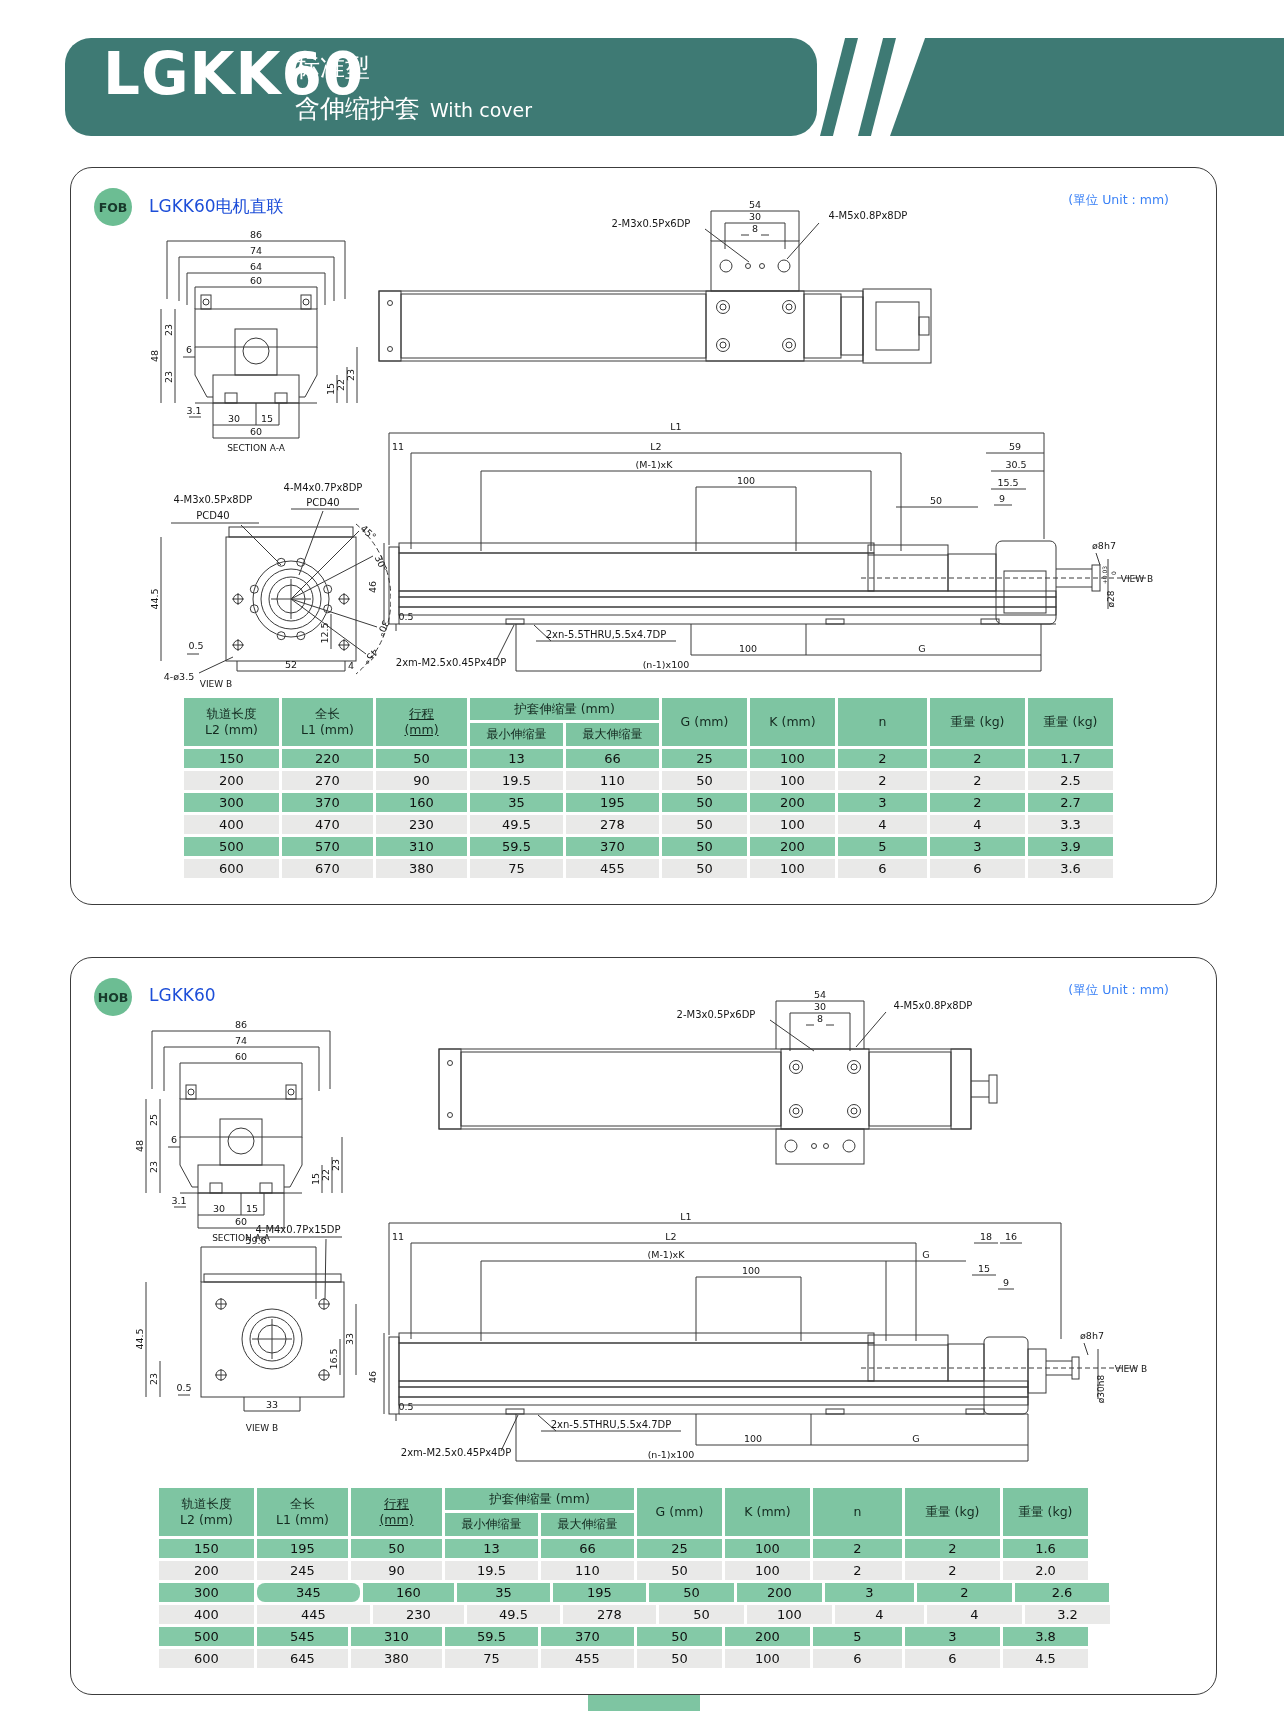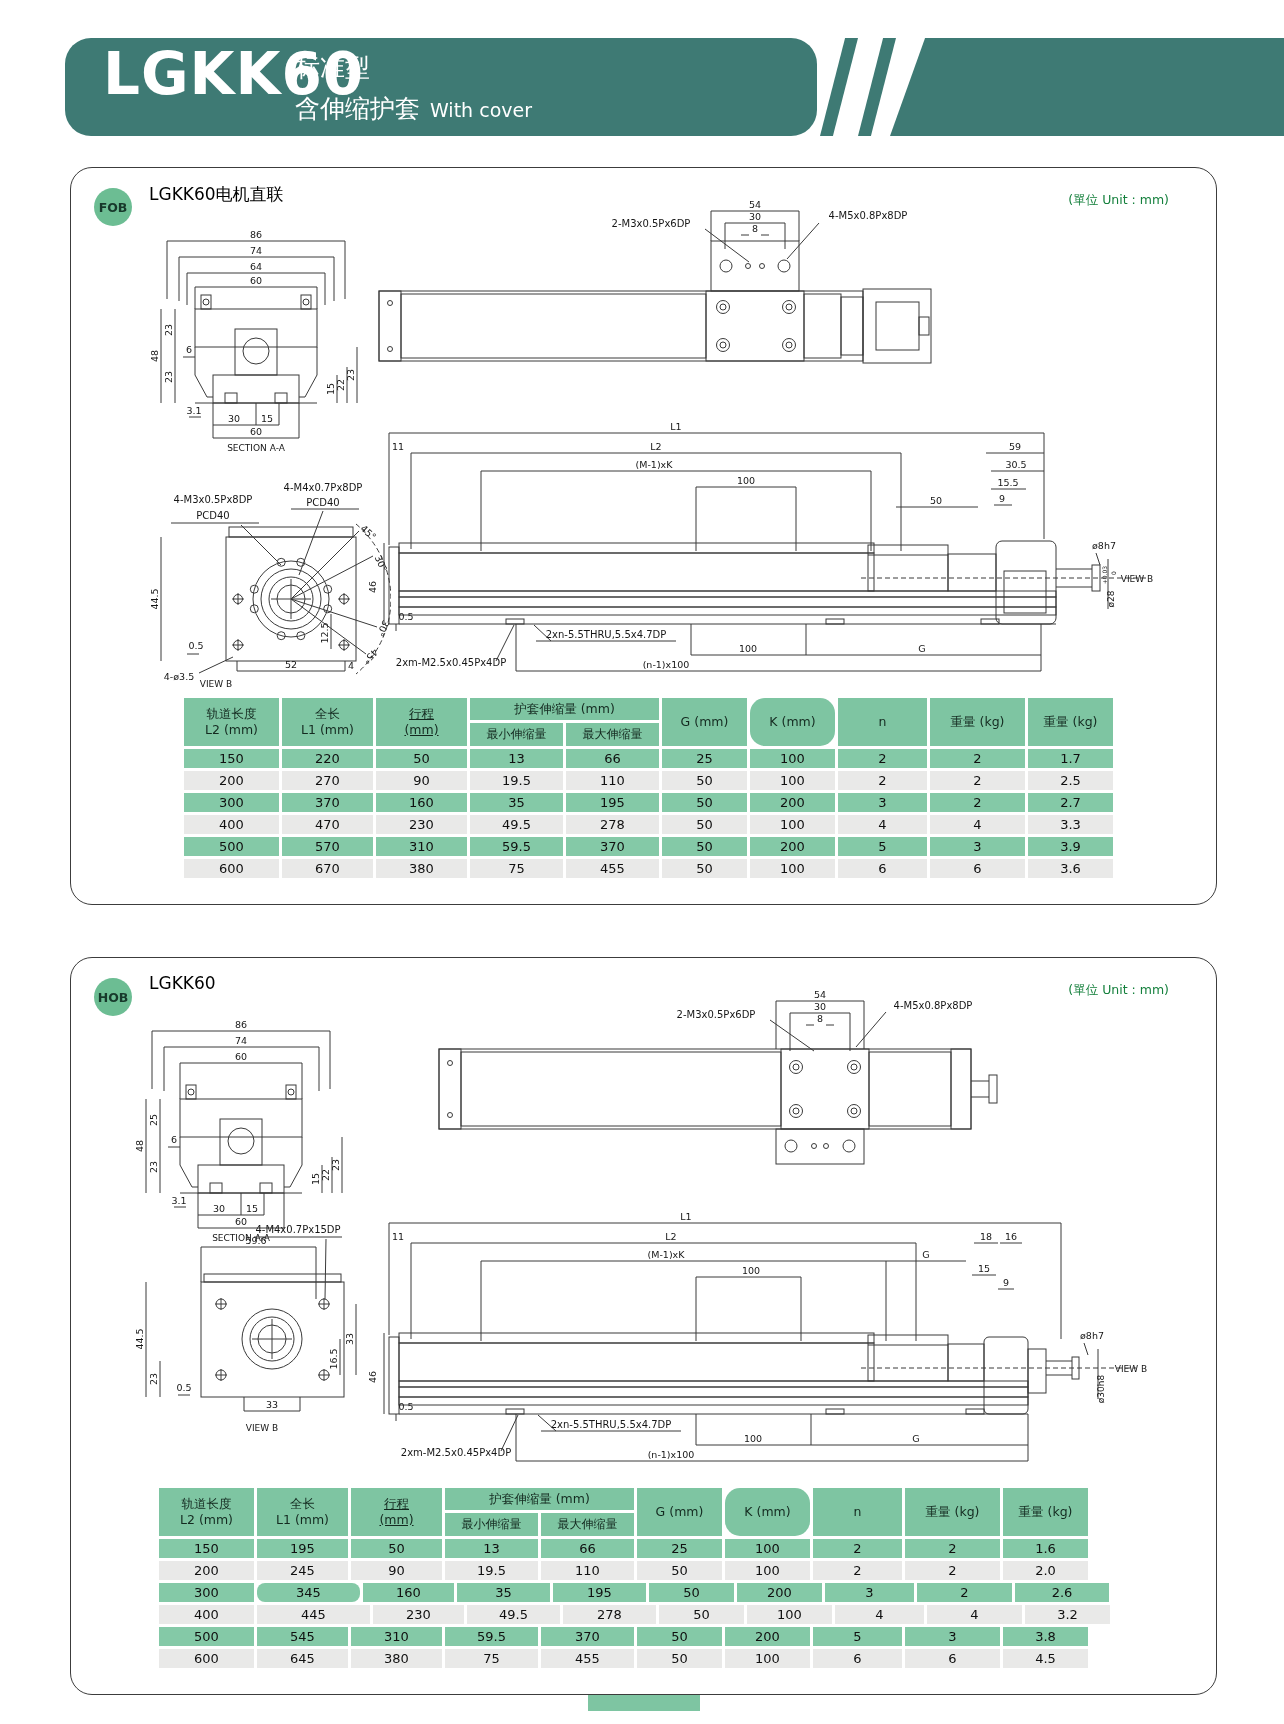--- a/index.html
+++ b/index.html
@@ -17,22 +17,22 @@
          clip-path:polygon(66% 0,100% 0,34% 100%,0 100%);}
   .hblock{position:absolute;left:890px;top:38px;width:394px;height:98px;background:#3e7a74;
           clip-path:polygon(8.9% 0,100% 0,100% 100%,0 100%);}
   
   .panel{position:absolute;left:70px;width:1145px;height:736px;border:1.5px solid #3c3c3c;
          border-radius:22px;background:#fff;}
   #panel1{top:167px;} #panel2{top:957px;}
   .badge{position:absolute;left:23px;top:20px;width:38px;height:38px;border-radius:50%;
          background:#6cbd93;display:flex;align-items:center;justify-content:center;
          font-size:12.5px;font-weight:bold;color:#17392b;}
-  .ptitle{position:absolute;left:78px;top:15px;font-size:17px;color:#000000;}
-  .unit{position:absolute;right:47px;top:24px;font-size:12.5px;color:#15803d;}
+  .ptitle{position:absolute;left:78px;top:27px;font-size:17px;color:#1d4ed8;}
+  .unit{position:absolute;right:47px;top:24px;font-size:12.5px;color:#3b82f6;}
   .dwg{position:absolute;}
   svg .ln line,svg .ln rect,svg .ln path,svg .ln circle,svg .ln polyline{stroke:#3a3a3a;stroke-width:1;fill:none;}
   svg .fl{fill:#3a3a3a;stroke:none;}
   svg .wfill{fill:#fff;stroke:#3a3a3a;}
   svg text{font-family:"DejaVu Sans",sans-serif;font-size:9.5px;fill:#161616;text-anchor:middle;}
   svg .cal{font-size:10px;}
   svg .lbl{font-size:9px;}
   svg .tiny{font-size:6px;}
   svg .dash{stroke-dasharray:5 3;}
   
@@ -41,21 +41,21 @@
   .hc{background:#7ec5a2;margin-right:3px;height:48px;display:flex;flex-direction:column;
       align-items:center;justify-content:center;font-size:12.5px;color:#142a20;
       line-height:1.3;text-align:center;}
   .hgroup{width:189px;margin-right:3px;height:48px;display:flex;flex-direction:column;}
   .hgt{background:#7ec5a2;height:22px;margin-bottom:3px;display:flex;align-items:center;
        justify-content:center;font-size:12.5px;color:#142a20;}
   .hgs{display:flex;flex:1;}
   .hs{background:#7ec5a2;flex:1;display:flex;align-items:center;justify-content:center;
       font-size:12px;color:#142a20;}
   .hs:first-child{margin-right:3px;}
-  .w1{width:95px;} .w2{width:91px;} .w3{width:91px;text-decoration:underline;} .w6{width:85px;} .w7{width:85px;border-radius:15px;}
+  .w1{width:95px;} .w2{width:91px;} .w3{width:91px;text-decoration:underline;} .w6{width:85px;} .w7{width:85px;}
   .w8{width:89px;} .w9{width:95px;} .w10{width:85px;}
   .trow{display:flex;margin-bottom:3px;}
   .tc{height:19px;line-height:19px;text-align:center;font-size:13px;margin-right:3px;color:#101010;}
   .trow.g .tc{background:#84c9a7;}
   .trow.w .tc{background:#e9e9e8;}
   .fragment{position:absolute;left:588px;top:1695px;width:112px;height:16px;background:#7ec5a2;}
 </style>
 </head>
 <body>
 

